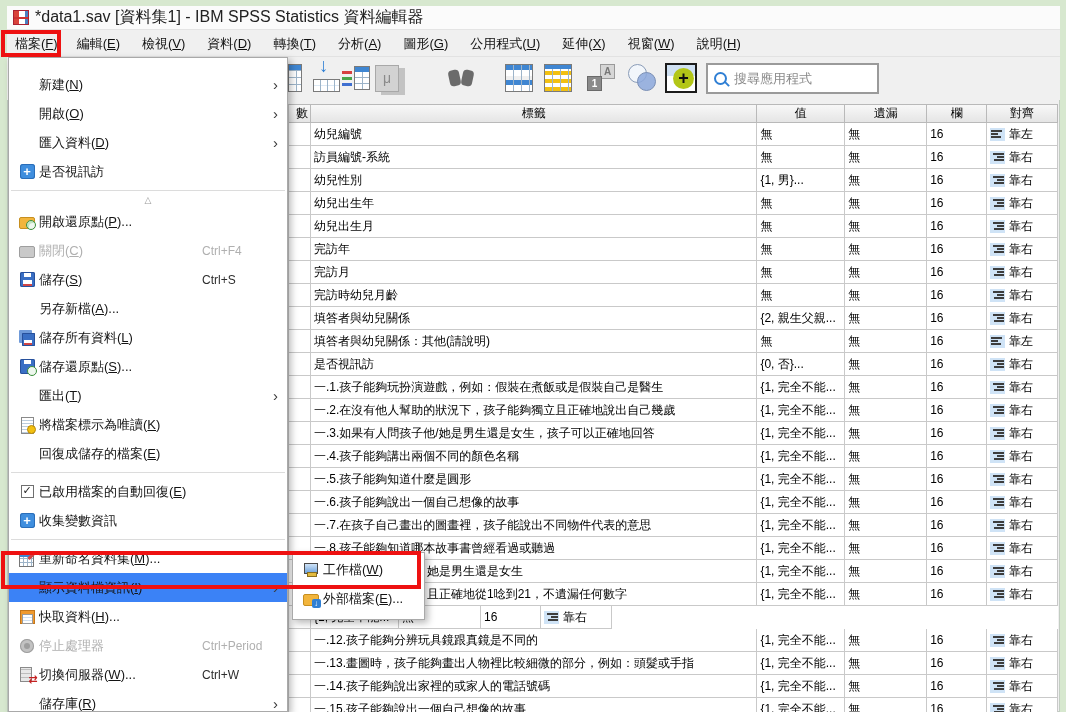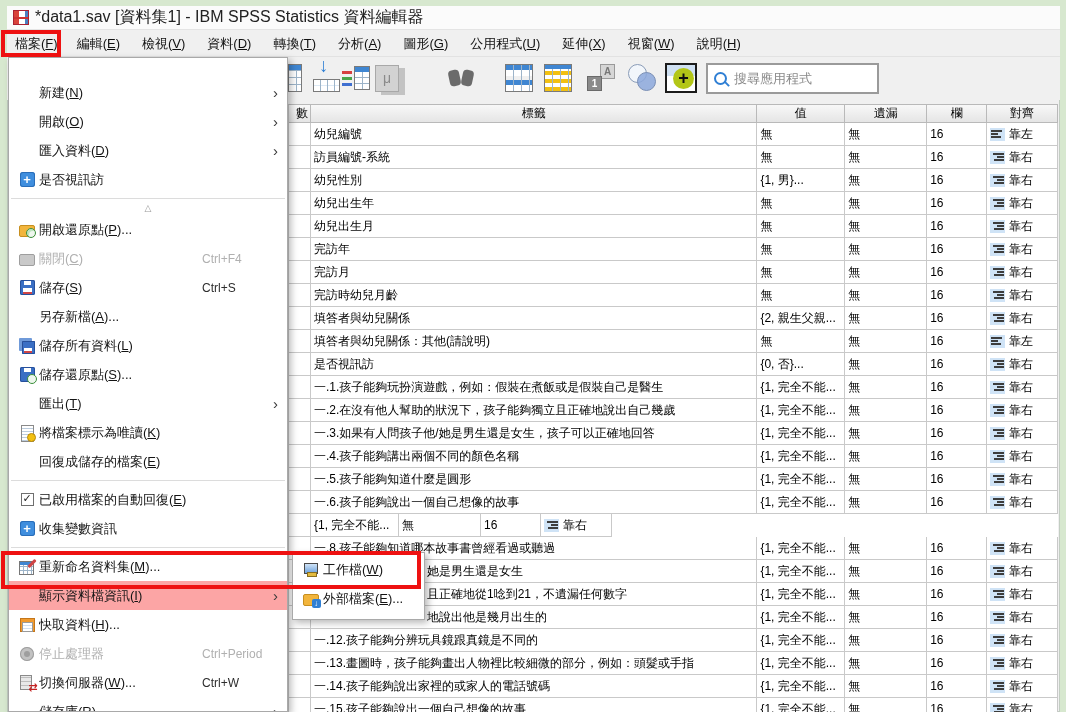--- a/index.html
+++ b/index.html
@@ -82,28 +82,28 @@
   .thead .tc{justify-content:center;background:linear-gradient(#f8f8f8,#e5e5e5);border-color:#b9b9b9;padding:0 2px}
   .thead .tc.c0{justify-content:flex-end}
   .al{width:15px;height:13px;background:#cfe3f6;display:inline-flex;flex-direction:column;justify-content:center;
       gap:1px;padding:1px;box-sizing:border-box;margin-right:4px;flex:0 0 15px}
   .al i{display:block;height:2px;background:#3d3d3d}
   .al.left i{align-self:flex-start}
   .al.right i{align-self:flex-end}
   
   .filemenu{position:absolute;left:8px;top:57px;width:280px;height:655px;background:#fff;
       border:1px solid #a9a9a9;box-shadow:3px 3px 7px rgba(0,0,0,.28);box-sizing:border-box;
-      padding-top:20px;z-index:40;overflow:hidden}
+      padding-top:12px;z-index:40;overflow:hidden}
   .menu-item{height:29px;display:flex;align-items:center;padding:0 9px 0 6px;font-size:13px;color:#141414}
   .menu-item .ic{width:24px;flex:0 0 24px;display:flex;justify-content:center;align-items:center}
   .menu-item .lb{flex:1;white-space:nowrap;overflow:hidden}
   .menu-item .sc{flex:0 0 76px;font-size:12px;color:#2d2d2d;text-align:left}
   .menu-item .arr{flex:0 0 12px;text-align:right;font-size:15px;color:#3a3a3a;line-height:1}
   .menu-item.dis .lb,.menu-item.dis .sc{color:#b0b0b0}
-  .menu-item.hl{background:#fca5a5}
+  .menu-item.hl{background:#3b82f6}
   .menu-sep{height:1px;background:#dcdcdc;margin:4px 2px}
   .menu-scroll{height:12px;line-height:11px;text-align:center;font-size:9px;color:#9a9a9a}
   
   .submenu{position:absolute;left:292px;top:552px;width:133px;height:68px;background:#fff;
       border:1px solid #a9a9a9;box-shadow:3px 3px 7px rgba(0,0,0,.28);box-sizing:border-box;
       padding-top:2px;z-index:50}
   .submenu .menu-item{padding-right:6px}
   
   .mi{width:17px;height:16px;position:relative;display:inline-block}
   .mi-plus{background:#3f8ede;border-radius:3px;box-shadow:inset 0 0 0 1px #2a6db8;width:15px;height:15px}
@@ -454,20 +454,21 @@
         <span class="al right">
           <i style="width: 11px;"></i>
           <i style="width: 7px;"></i>
           <i style="width: 10px;"></i>
         </span>
         <span>靠右</span>
       </div>
     </div>
     <div class="trow">
       <div class="tc" style="width: 22px;"></div>
+      <div class="tc" style="width: 447px;">一.7.在孩子自己畫出的圖畫裡，孩子能說出不同物件代表的意思</div>
       <div class="tc" style="width: 88px;">{1, 完全不能...</div>
       <div class="tc" style="width: 82px;">無</div>
       <div class="tc" style="width: 60px;">16</div>
       <div class="tc" style="width: 71px;">
         <span class="al right">
           <i style="width: 11px;"></i>
           <i style="width: 7px;"></i>
           <i style="width: 10px;"></i>
         </span>
         <span>靠右</span>
@@ -513,21 +514,20 @@
         <span class="al right">
           <i style="width: 11px;"></i>
           <i style="width: 7px;"></i>
           <i style="width: 10px;"></i>
         </span>
         <span>靠右</span>
       </div>
     </div>
     <div class="trow">
       <div class="tc" style="width: 22px;"></div>
-      <div class="tc" style="width: 447px; padding-left: 116px;">地說出他是幾月出生的</div>
       <div class="tc" style="width: 88px;">{1, 完全不能...</div>
       <div class="tc" style="width: 82px;">無</div>
       <div class="tc" style="width: 60px;">16</div>
       <div class="tc" style="width: 71px;">
         <span class="al right">
           <i style="width: 11px;"></i>
           <i style="width: 7px;"></i>
           <i style="width: 10px;"></i>
         </span>
         <span>靠右</span>

